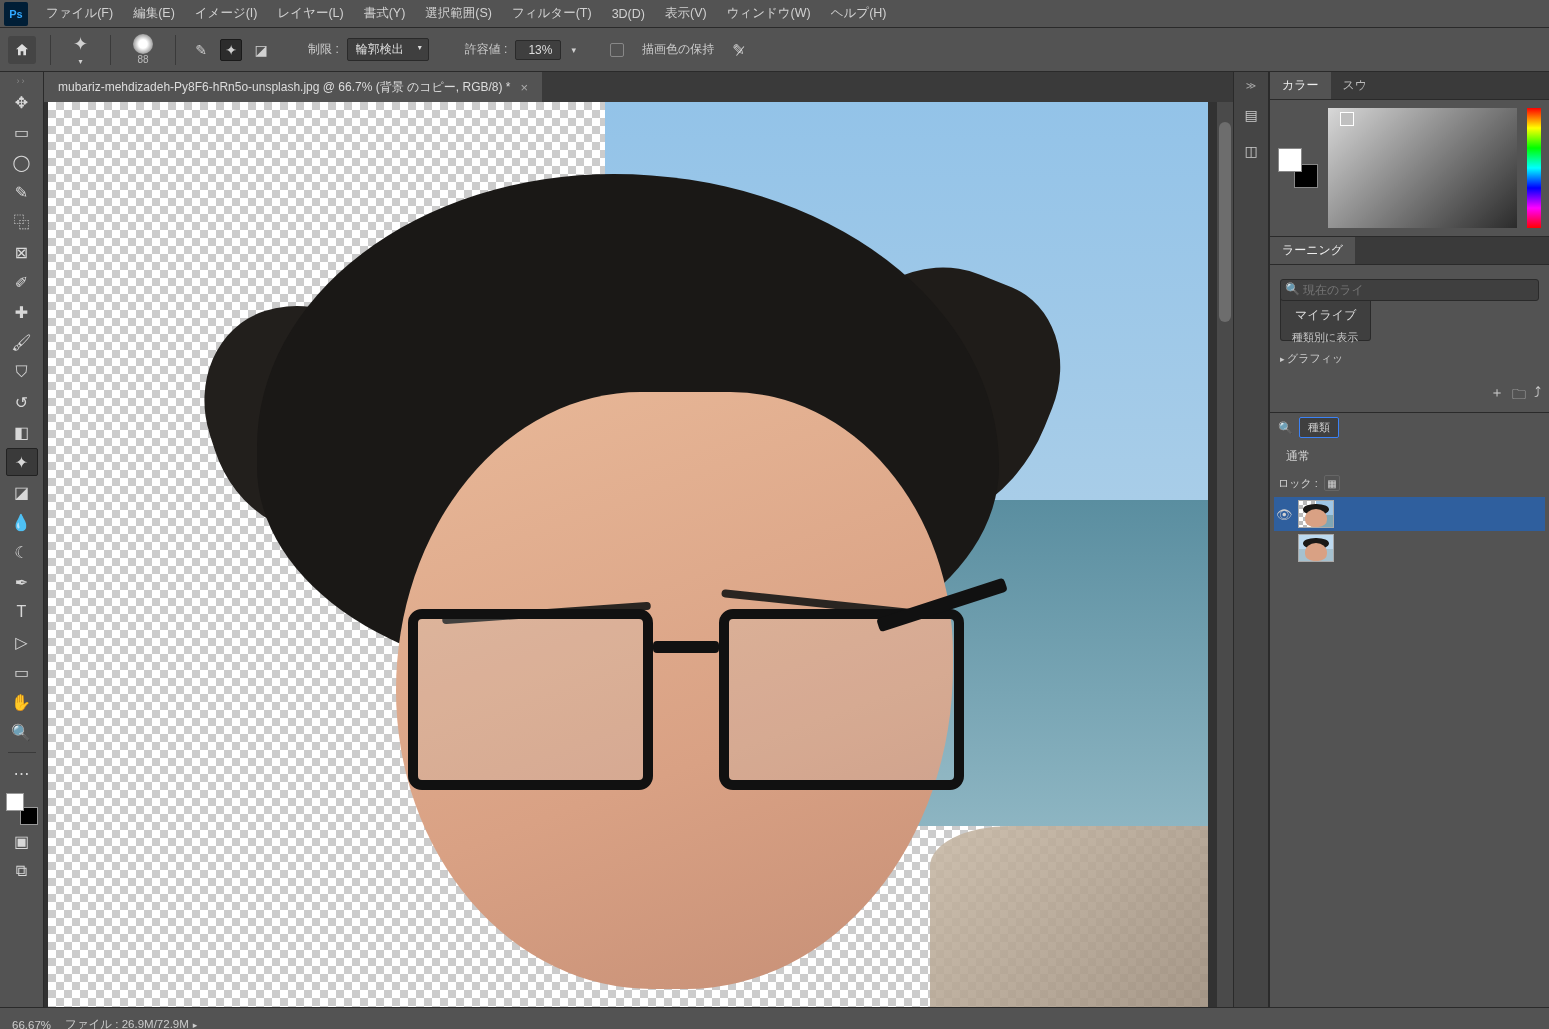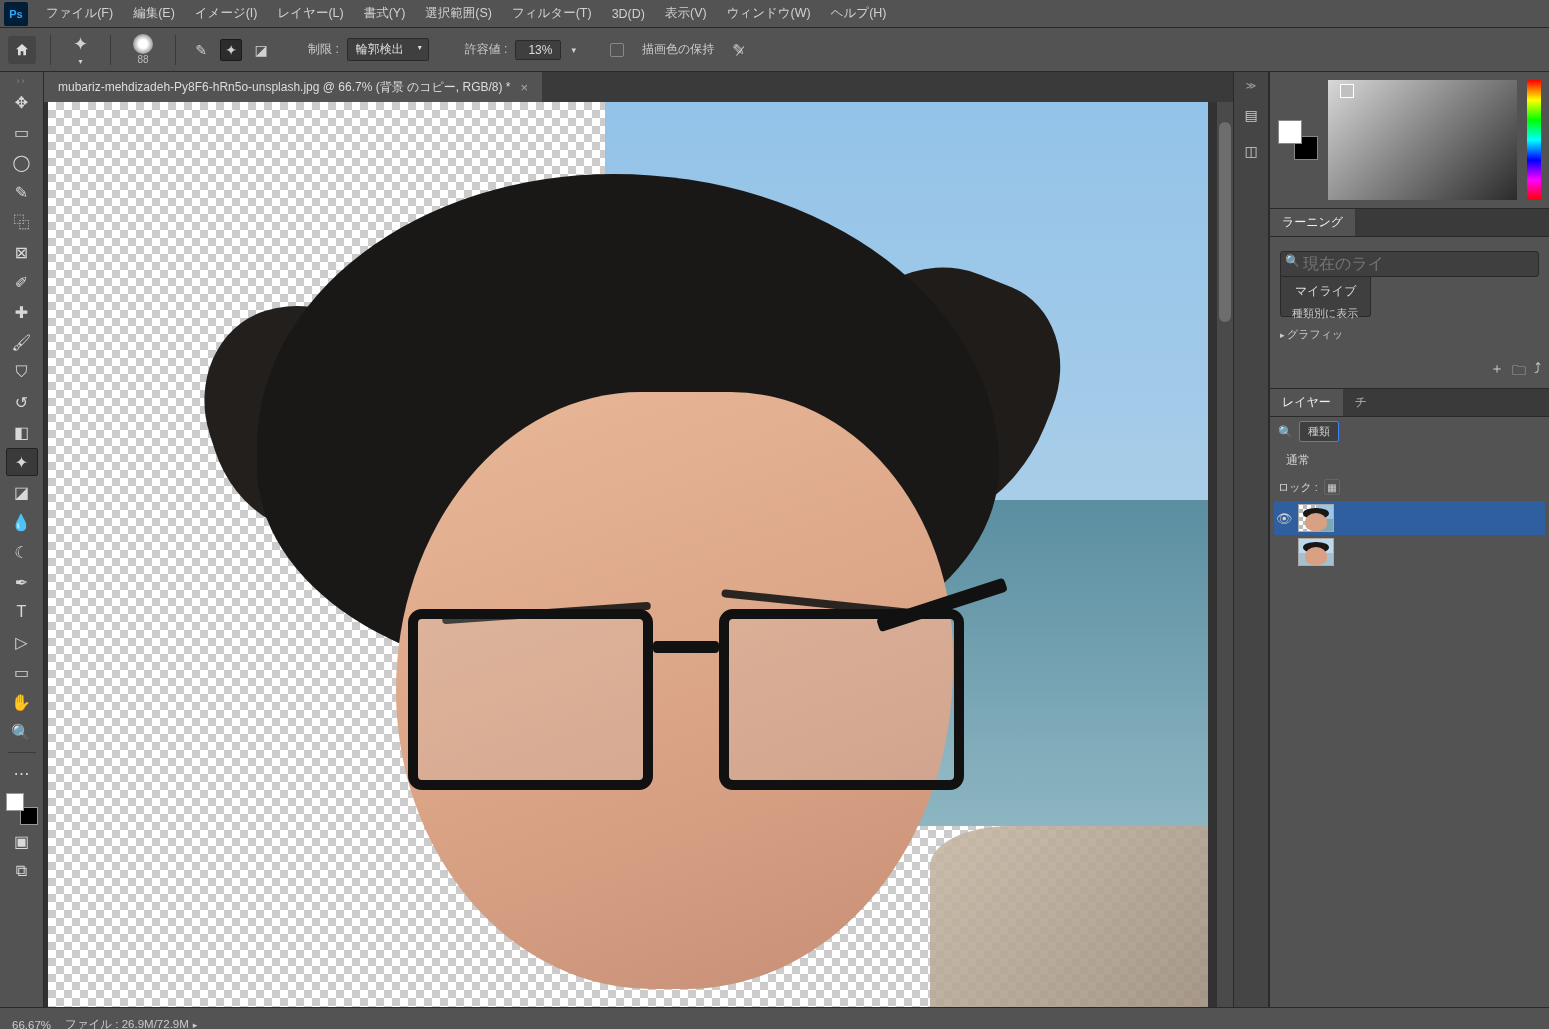--- a/index.html
+++ b/index.html
@@ -95,21 +95,21 @@
 .sw-big { position:relative; width:40px;height:40px;}
 .sw-big .fg { position:absolute;top:0;left:0;width:24px;height:24px;background:#fff;border:1px solid #888;}
 .sw-big .bg { position:absolute;bottom:0;right:0;width:24px;height:24px;background:#000;border:1px solid #888;}
 .hue-strip { width:14px;height:120px;background:linear-gradient(180deg,#f00,#ff0,#0f0,#0ff,#00f,#f0f,#f00);}
 .gray-box { flex:1; height:120px; background:linear-gradient(135deg,#d8d8d8,#2b2b2b); position:relative;}
 .gray-box .corner { position:absolute; top:4px; left:12px; width:14px;height:14px; border:1px solid #fff; background:#c0c0c0;}
 
 .panel-sep { height:1px; background:#2a2a2a;}
 
 .panel-sec { padding:8px 10px; font-size:12px;}
-.panel-sec input.search { width:100%; background:#3f3f3f; border:1px solid #2a2a2a; color:#aaa; padding:3px 6px 3px 22px; border-radius:3px; font-size:16px;}
+.panel-sec input.search { width:100%; background:#3f3f3f; border:1px solid #2a2a2a; color:#aaa; padding:3px 6px 3px 22px; border-radius:3px; font-size:12px;}
 .search-wrap { position:relative; margin:6px 0;}
 .search-wrap .mag { position:absolute; left:5px; top:3px; font-size:12px; color:#999;}
 .btn-row { margin:6px 0;}
 .btn { background:#3f3f3f; border:1px solid #2a2a2a; padding:18px 14px; border-radius:3px; font-size:12px; color:#ddd;}
 .disclose { font-size:11px; color:#ccc; margin:6px 0;}
 .disclose::before { content:"▸ "; font-size:9px;}
 .icon-row { display:flex; gap:8px; justify-content:flex-end; padding:4px 8px; font-size:14px; color:#ccc;}
 
 .layer-filter { display:flex; align-items:center; gap:6px; padding:4px 8px;}
 .layer-filter .sel { background:#3f3f3f;border:1px solid #3b82f6;padding:2px 8px;font-size:11px;border-radius:2px;}
@@ -261,20 +261,24 @@
   </div>
 
   <div class="collapse-strip">
     <div class="handle dots"></div>
     <div class="pic">▤</div>
     <div class="pic">◫</div>
   </div>
 
   <div class="panels">
 
+    <div class="panel-tabs">
+      <div class="ptab active">カラー</div>
+      <div class="ptab">スウ</div>
+    </div>
     <div class="panel-body">
       <div class="color-swatches">
         <div class="sw-big">
           <div class="bg"></div>
           <div class="fg"></div>
         </div>
         <div class="gray-box">
             <div class="corner"></div>
           </div>
         <div class="hue-strip"></div>
@@ -294,24 +298,20 @@
       <div style="font-size:11px;color:#ccc;margin:4px 12px">種類別に表示</div>
       <div class="disclose">グラフィッ</div>
     </div>
     <div class="icon-row">
       <span>＋</span>
       <span>🗀</span>
       <span>⤴</span>
     </div>
     <div class="panel-sep"></div>
 
-    <div class="panel-tabs">
-      <div class="ptab active">レイヤー</div>
-      <div class="ptab">チ</div>
-    </div>
     <div class="layer-filter">
       <span style="font-size:12px">🔍</span>
       <span class="sel">種類</span>
     </div>
     <div class="blend-row">
       <span class="sel" style="padding:2px 20px 2px 8px">通常</span>
     </div>
     <div class="lock-row">
       <span>ロック :</span>
       <span class="lkic">▦</span>

